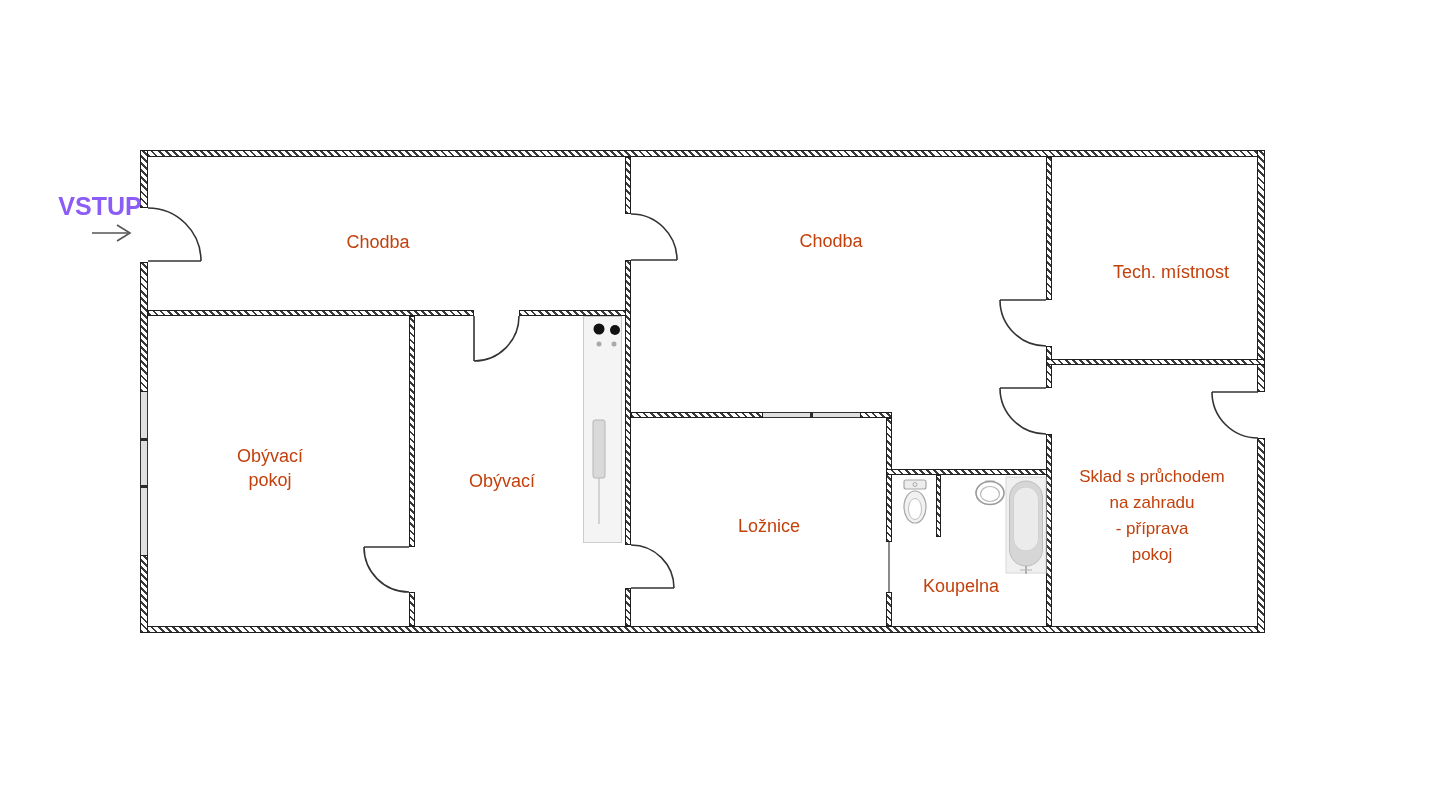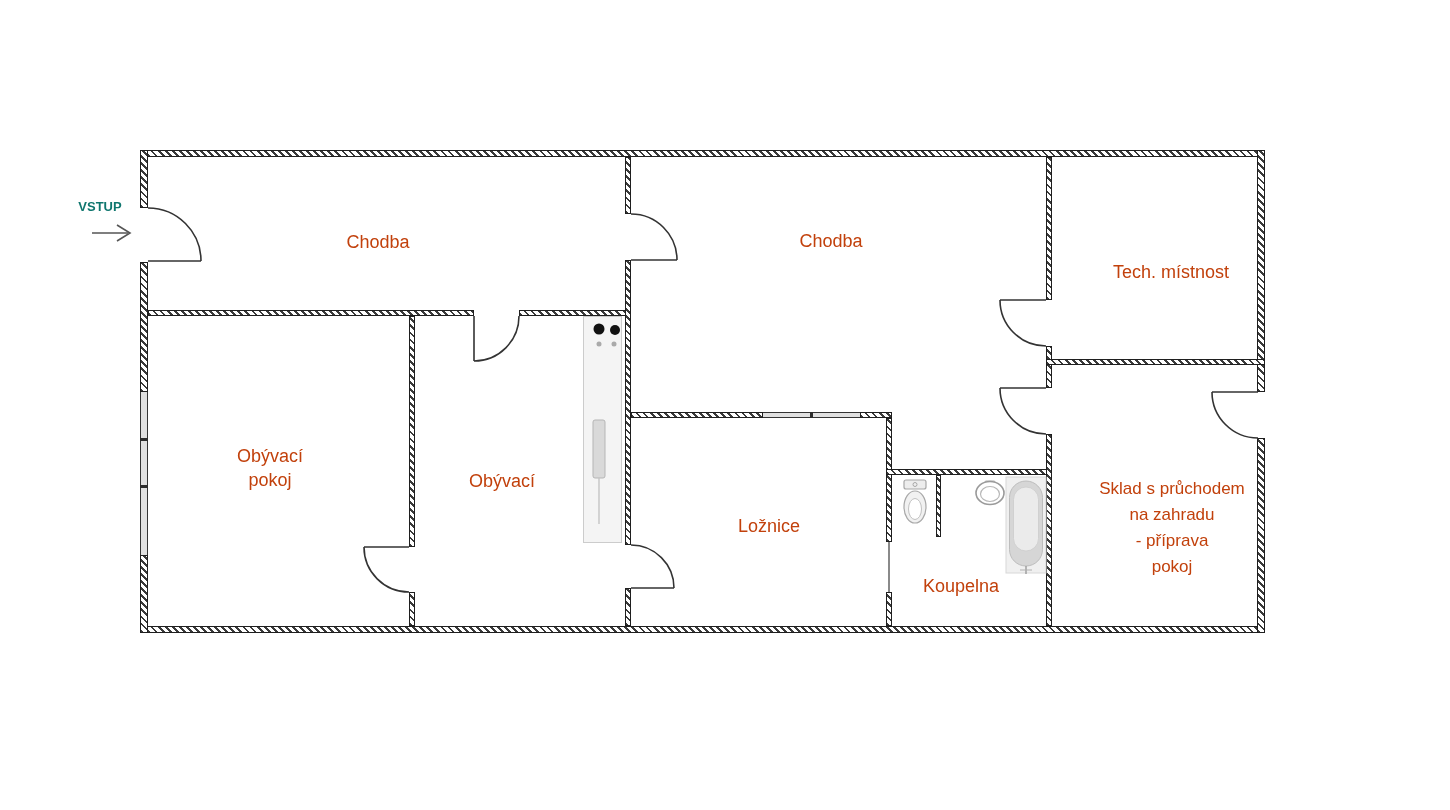--- a/index.html
+++ b/index.html
@@ -27,21 +27,21 @@
     border:1px solid #cccccc;
   }
   .overlay{position:absolute;left:0;top:0;pointer-events:none;}
   .room-label{
     position:absolute;transform:translate(-50%,-50%);
     font-size:18px;color:#c2410c;white-space:nowrap;text-align:center;line-height:25px;
   }
   .room-label.small{font-size:17px;}
   .entry-label{
     position:absolute;transform:translate(-50%,-50%);
-    font-size:13px;font-weight:600;color:#0f766e;white-space:nowrap;
+    font-size:25px;font-weight:600;color:#8b5cf6;white-space:nowrap;
   }
 </style>
 </head>
 <body>
 
 <div class="canvas">
 
   <div class="wall" style="left:140px;top:150px;width:1125px;height:7px;"></div>
   <div class="wall" style="left:140px;top:626px;width:1125px;height:7px;"></div>
   <div class="wall" style="left:140px;top:150px;width:8px;height:58px;"></div>
@@ -159,20 +159,20 @@
   <div class="room-label" style="left:1171px;top:272px;">Tech. místnost</div>
   <div class="room-label" style="left:502px;top:481px;">Obývací</div>
   <div class="room-label" style="left:753px;top:526px;margin-left:16px;">Ložnice</div>
   <div class="room-label" style="left:961px;top:586px;">Koupelna</div>
 
   <div class="room-label" style="left:270px;top:468px;line-height:24px;">
     <span>Obývací</span><br>
     <span>pokoj</span>
   </div>
 
-  <div class="room-label small" style="left:1152px;top:528px;line-height:26px;margin-left:20px;">
+  <div class="room-label small" style="left:1152px;top:516px;line-height:26px;">
     <span>Sklad s průchodem</span><br>
     <span>na zahradu</span><br>
     <span>- příprava</span><br>
     <span>pokoj</span>
   </div>
 
 </div>
 
 </body></html>

